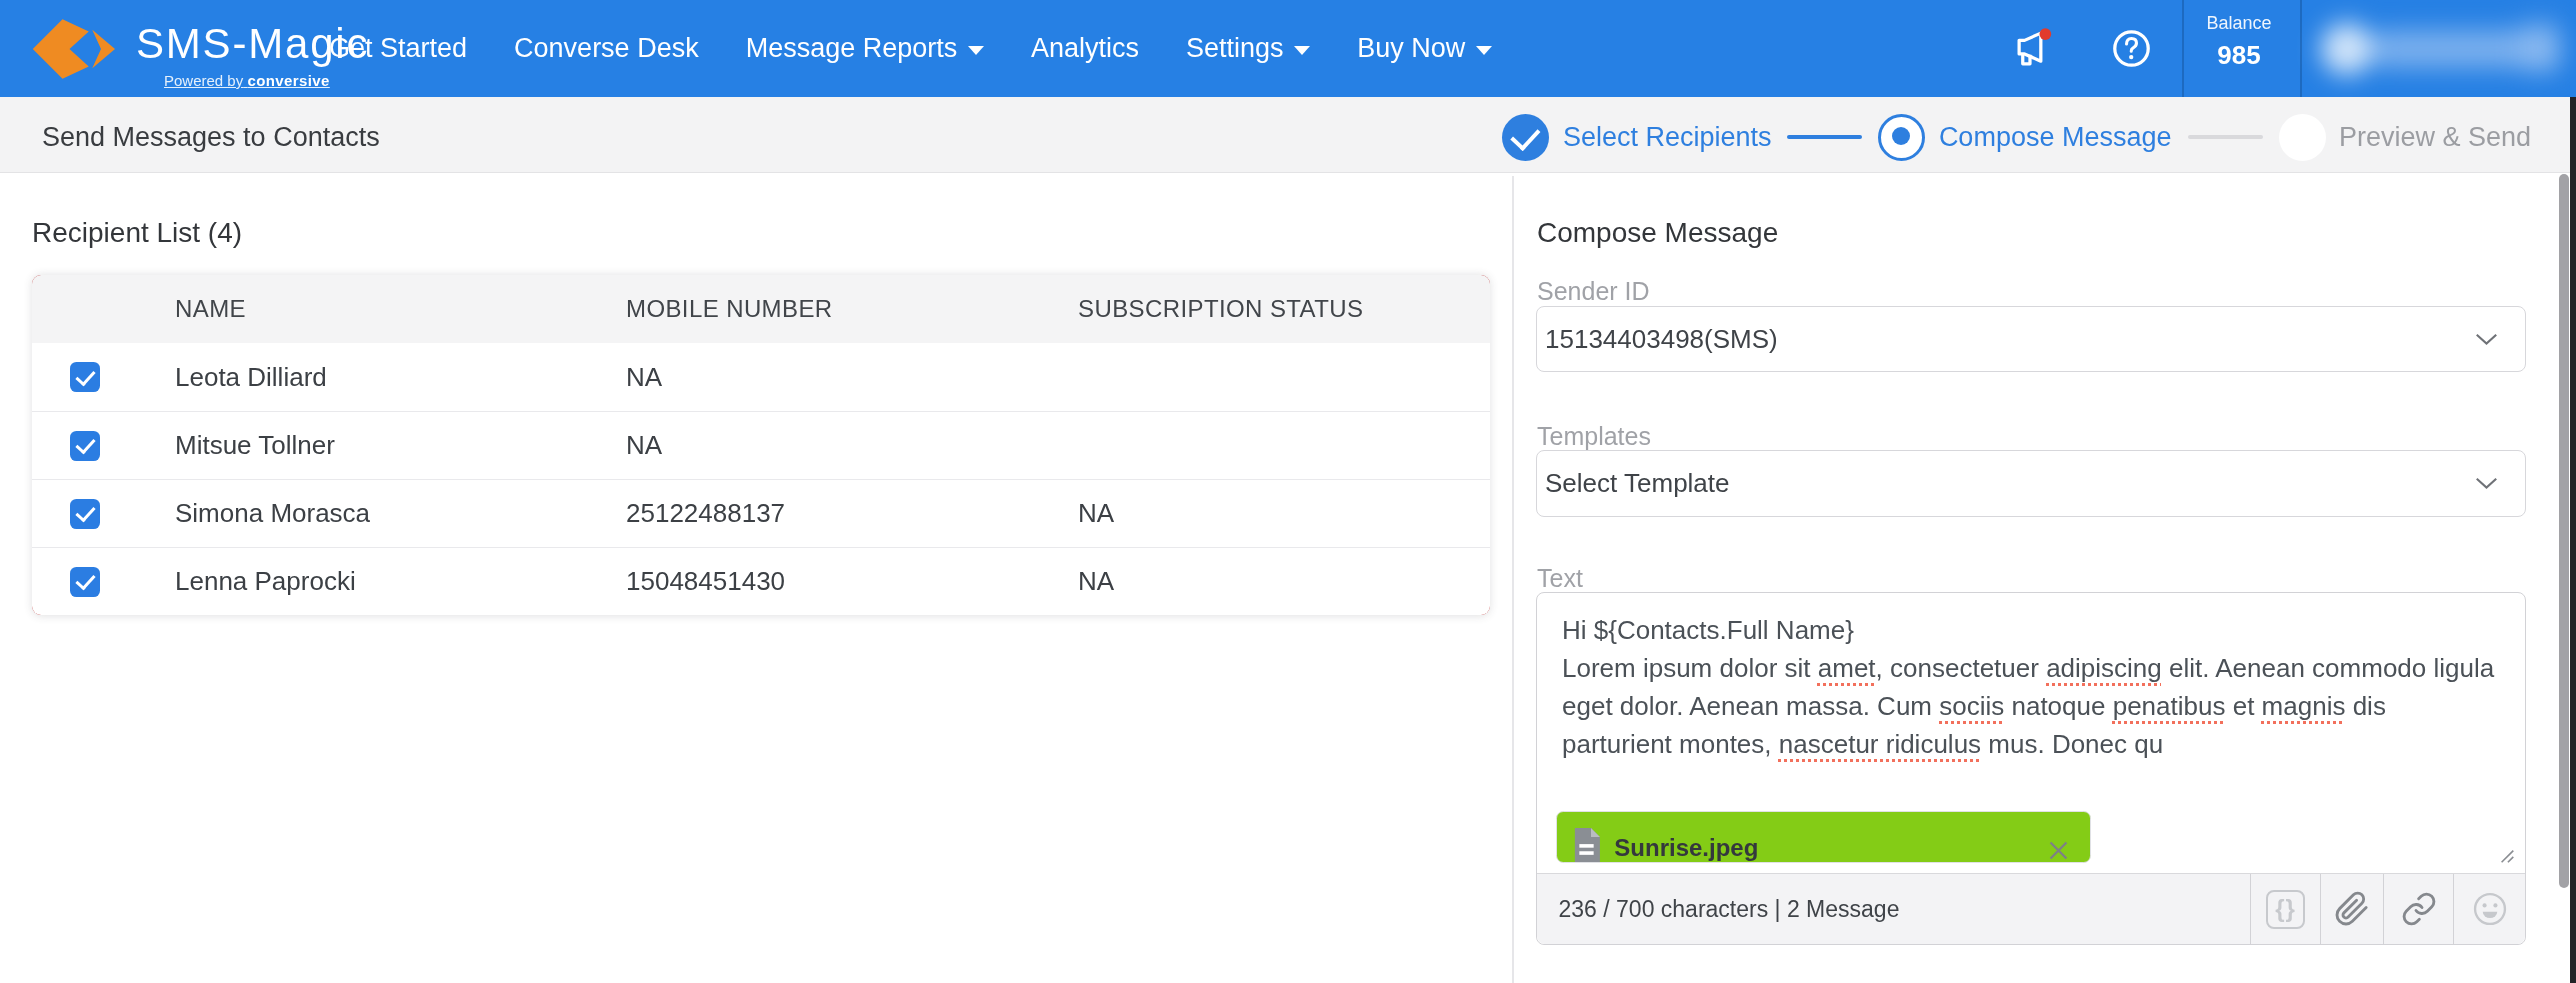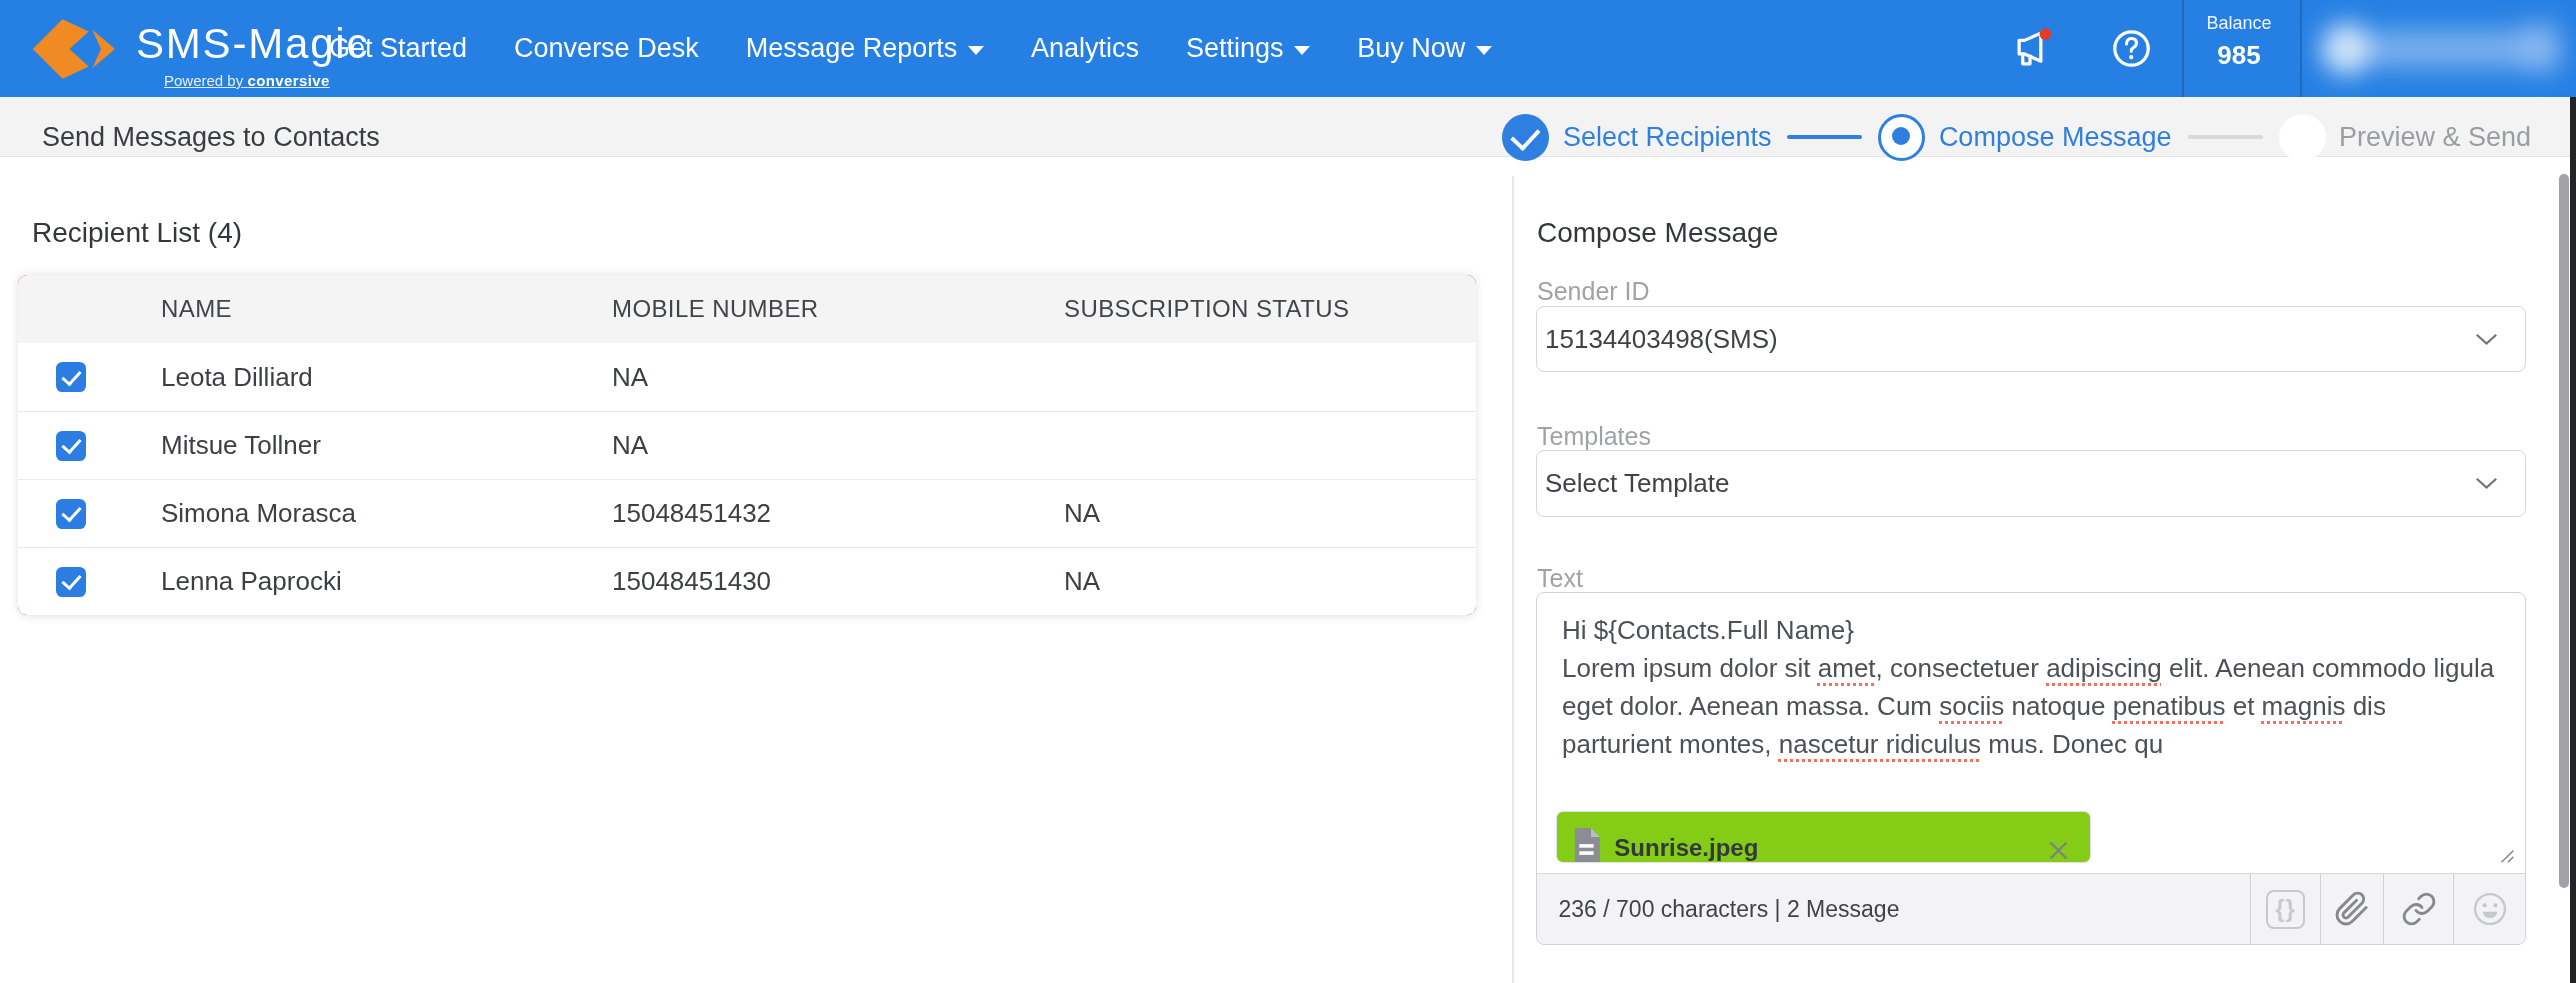--- a/index.html
+++ b/index.html
@@ -23,21 +23,21 @@
   .icon-btn { position:absolute; top:25px; width:47px; height:47px; cursor:pointer; }
   .balance { position:absolute; left:2182px; top:0; width:114px; height:97px; text-align:center; color:#ffffff; }
   .balance-label { margin-top:13.4px; font-size:18px; color:rgba(255,255,255,.92); }
   .balance-value { margin-top:5.4px; font-size:26px; font-weight:700; }
   .user-blur { position:absolute; left:2317px; top:5.4px; width:252px; height:84px; filter:blur(12.5px); cursor:pointer; }
   .user-blur .avatar-blob { position:absolute; left:3.6px; top:18px; width:52px; height:52px; border-radius:50%; background:rgba(255,255,255,.78); }
   .user-blur .name-blob { position:absolute; left:57px; top:25px; width:186px; height:38px; border-radius:9px; background:rgba(190,214,246,.55); }
   .user-blur .right-blob { position:absolute; left:202px; top:14.3px; width:41px; height:54px; border-radius:10.7px; background:rgba(160,198,243,.4); }
 
   
-  .graybar { position:absolute; left:0; top:97px; width:2576px; height:60px; background:#f3f3f4; border-bottom:0.9px solid #e3e3e5; }
+  .graybar { position:absolute; left:0; top:97px; width:2576px; height:76px; background:#f3f3f4; border-bottom:0.9px solid #e3e3e5; }
   .page-title { position:absolute; left:42px; top:0; height:80px; display:flex; align-items:center; font-size:27px; color:#393c40; }
   .stepper { position:absolute; right:45px; top:0; height:80px; display:flex; align-items:center; }
   .step { display:flex; align-items:center; gap:13.4px; }
   .step-label { font-size:27px; white-space:nowrap; }
   .step.complete .step-label, .step.active .step-label { color:#2e7fdf; }
   .step.upcoming .step-label { color:#9b9da2; }
   .circ { width:47px; height:47px; border-radius:50%; position:relative; flex:0 0 auto; }
   .circ.complete { background:#2e7fdf; }
   .circ.complete::after { content:""; position:absolute; left:15px; top:9.8px; width:13.4px; height:21.5px; border-right:4.5px solid #fff; border-bottom:4.5px solid #fff; transform:rotate(43deg); }
   .circ.active { background:#ffffff; border:3.6px solid #2e7fdf; }
@@ -46,21 +46,21 @@
   .step-line { width:75px; height:4.5px; border-radius:2.7px; margin:0 16px; }
   .step-line.done { background:#2e7fdf; }
   .step-line.todo { background:#d9d9dc; }
 
   
   .panel-divider { position:absolute; left:1512px; top:176px; width:1.8px; height:808px; background:#e6e6e9; }
 
   .section-title { position:absolute; font-size:28px; color:#33363a; font-weight:500; }
 
   
-  .table-card { position:absolute; left:18px; top:275px; width:1458px; background:#b91c1c; border-radius:9px; box-shadow:0 0.9px 8px rgba(60,64,70,.16); }
+  .table-card { position:absolute; left:32px; top:275px; width:1458px; background:#b91c1c; border-radius:9px; box-shadow:0 0.9px 8px rgba(60,64,70,.16); }
   .t-row { display:grid; grid-template-columns:143px 451px 452px 412px; align-items:center; height:68px; }
   .t-head { background:#f4f4f5; border-radius:9px 9px 0 0; color:#41454a; font-size:24px; letter-spacing:0.4px; }
   .t-body .t-row { border-top:0.9px solid #e9e9ec; font-size:26px; color:#3c4045; background:#ffffff; }
   .t-body .t-row:first-child { border-top:none; }
   .t-body .t-row:last-child { border-radius:0 0 9px 9px; }
   .cbx { width:30px; height:30px; margin-left:38px; border-radius:6.3px; background:#2b7de2; position:relative; cursor:pointer; }
   .cbx::after { content:""; position:absolute; left:9.8px; top:4.5px; width:8px; height:15px; border-right:3.1px solid #fff; border-bottom:3.1px solid #fff; transform:rotate(42deg); }
 
   
   .c-label { position:absolute; left:1537px; font-size:25px; color:#a0a2a7;text-align:right; }
@@ -198,21 +198,21 @@
             <div class="cbx"></div>
           </div>
         <div>Mitsue Tollner</div>
         <div>NA</div>
       </div>
       <div class="t-row">
         <div>
             <div class="cbx"></div>
           </div>
         <div>Simona Morasca</div>
-        <div>15048451432</div>
+        <div>25122488137</div>
         <div>NA</div>
       </div>
       <div class="t-row">
         <div>
             <div class="cbx"></div>
           </div>
         <div>Lenna Paprocki</div>
         <div>15048451430</div>
         <div>NA</div>
       </div>

